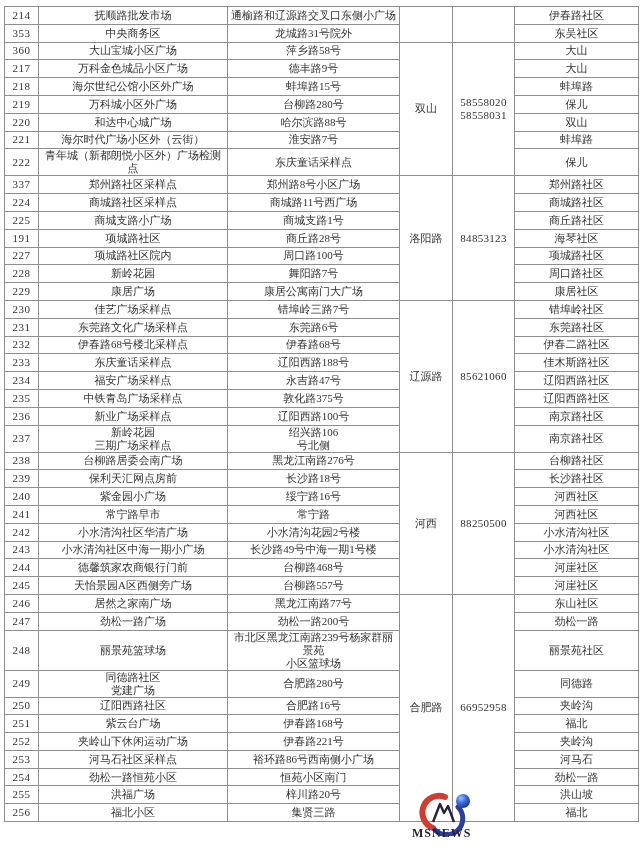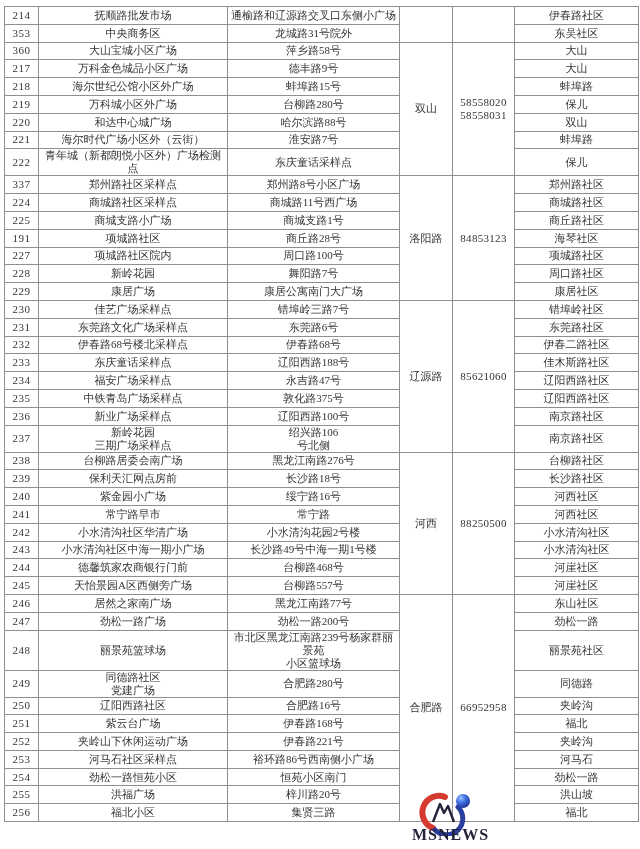--- a/index.html
+++ b/index.html
@@ -34,23 +34,23 @@
   td.col-phone{font-size:11px;letter-spacing:0.3px;}
   
   .watermark{
     position:absolute;left:412px;top:790px;
     width:228px;height:59px;
     z-index:5;
   }
   .wm-logo{position:absolute;left:2px;top:2px;}
   .wm-msnews{
     position:absolute;left:0px;top:36px;width:64px;
-    text-align:center;
+    text-align:left;
     font-family:"Liberation Serif","DejaVu Serif",serif;
-    font-weight:bold;font-size:16px;letter-spacing:1px;
+    font-weight:bold;font-size:12px;letter-spacing:1px;
     color:#23233a;
   }
   .wm-brand{
     position:absolute;left:52px;top:16px;
     font-family:"Liberation Sans","DejaVu Sans",sans-serif;
     font-weight:bold;
     font-size:23px;line-height:26px;letter-spacing:0px;
     color:#ee3a2e;
     text-shadow:0 0 1px #ffffff,0 0 2px #ffffff,0 0 3px rgba(255,255,255,.8);
     white-space:nowrap;

